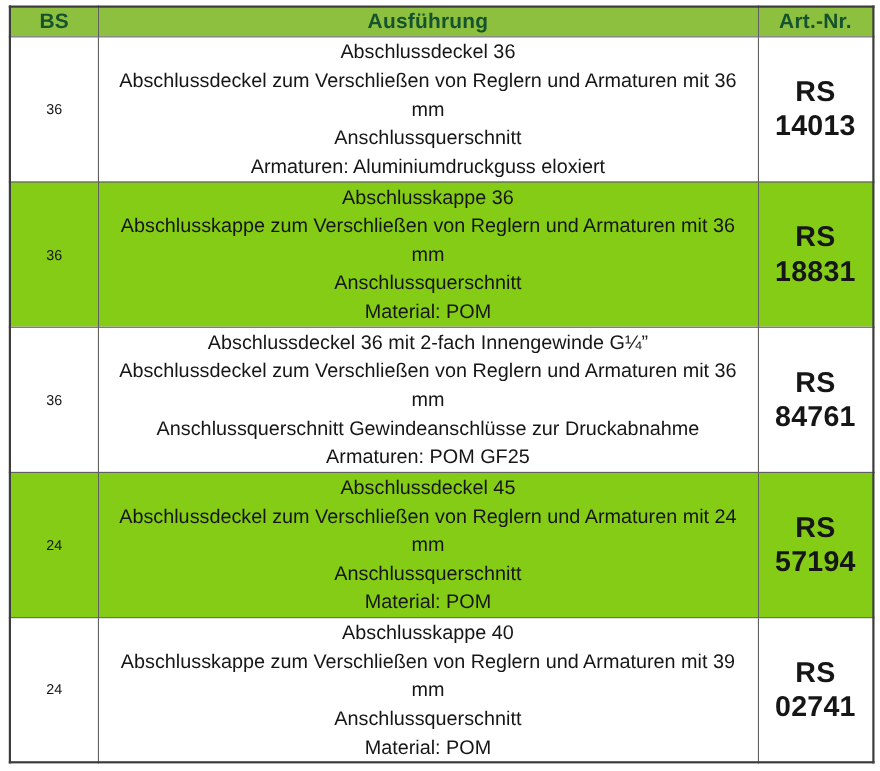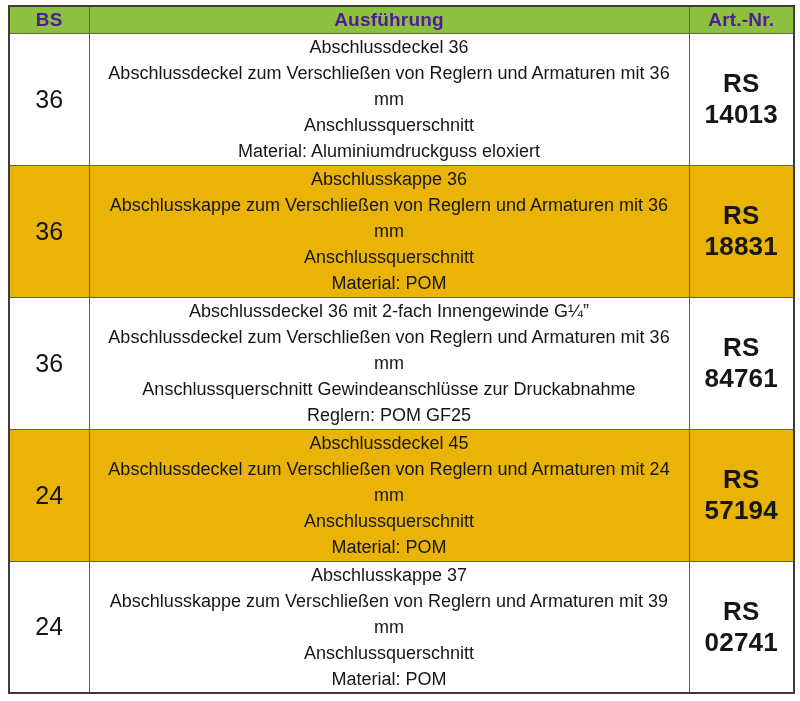--- a/index.html
+++ b/index.html
@@ -27,31 +27,31 @@
   col.col-art { width: 105px; }
   th, td {
     border: 1px solid #5f5f5f;
     text-align: center;
     vertical-align: middle;
     padding: 0 4px;
     box-sizing: border-box;
   }
   thead th {
     background: #8dc03f;
-    color: #4c1d95;
+    color: #14532d;
     font-weight: bold;
     font-size: 19px;
     height: 27px;
     letter-spacing: 0.2px;
   }
   tr.data-row { height: 132px; }
-  tr.data-row.alt td { background: #eab308; }
+  tr.data-row.alt td { background: #84cc16; }
   tr.data-row td { background: #ffffff; color: #161616; }
   td.bs-cell {
-    font-size: 25px;
+    font-size: 13px;
   }
   td.art-cell {
     font-weight: bold;
     font-size: 26px;
     letter-spacing: 0.2px;
   }
   td.desc-cell {
     font-size: 18px;
     padding: 0 8px;
   }
@@ -78,21 +78,21 @@
       </tr>
     </thead>
     <tbody>
       <tr class="data-row">
         <td class="bs-cell">36</td>
         <td class="desc-cell">
           <div class="desc-line">Abschlussdeckel 36</div>
           <div class="desc-line">Abschlussdeckel zum Verschließen von Reglern und Armaturen mit 36</div>
           <div class="desc-line">mm</div>
           <div class="desc-line">Anschlussquerschnitt</div>
-          <div class="desc-line">Material: Aluminiumdruckguss eloxiert</div>
+          <div class="desc-line">Armaturen: Aluminiumdruckguss eloxiert</div>
         </td>
         <td class="art-cell">RS 14013</td>
       </tr>
       <tr class="data-row alt">
         <td class="bs-cell">36</td>
         <td class="desc-cell">
           <div class="desc-line">Abschlusskappe 36</div>
           <div class="desc-line">Abschlusskappe zum Verschließen von Reglern und Armaturen mit 36</div>
           <div class="desc-line">mm</div>
           <div class="desc-line">Anschlussquerschnitt</div>
@@ -100,39 +100,39 @@
         </td>
         <td class="art-cell">RS 18831</td>
       </tr>
       <tr class="data-row">
         <td class="bs-cell">36</td>
         <td class="desc-cell">
           <div class="desc-line">Abschlussdeckel 36 mit 2-fach Innengewinde G¼”</div>
           <div class="desc-line">Abschlussdeckel zum Verschließen von Reglern und Armaturen mit 36</div>
           <div class="desc-line">mm</div>
           <div class="desc-line">Anschlussquerschnitt Gewindeanschlüsse zur Druckabnahme</div>
-          <div class="desc-line">Reglern: POM GF25</div>
+          <div class="desc-line">Armaturen: POM GF25</div>
         </td>
         <td class="art-cell">RS 84761</td>
       </tr>
       <tr class="data-row alt">
         <td class="bs-cell">24</td>
         <td class="desc-cell">
           <div class="desc-line">Abschlussdeckel 45</div>
           <div class="desc-line">Abschlussdeckel zum Verschließen von Reglern und Armaturen mit 24</div>
           <div class="desc-line">mm</div>
           <div class="desc-line">Anschlussquerschnitt</div>
           <div class="desc-line">Material: POM</div>
         </td>
         <td class="art-cell">RS 57194</td>
       </tr>
       <tr class="data-row">
         <td class="bs-cell">24</td>
         <td class="desc-cell">
-          <div class="desc-line">Abschlusskappe 37</div>
+          <div class="desc-line">Abschlusskappe 40</div>
           <div class="desc-line">Abschlusskappe zum Verschließen von Reglern und Armaturen mit 39</div>
           <div class="desc-line">mm</div>
           <div class="desc-line">Anschlussquerschnitt</div>
           <div class="desc-line">Material: POM</div>
         </td>
         <td class="art-cell">RS 02741</td>
       </tr>
     </tbody>
   </table>
 </div>

